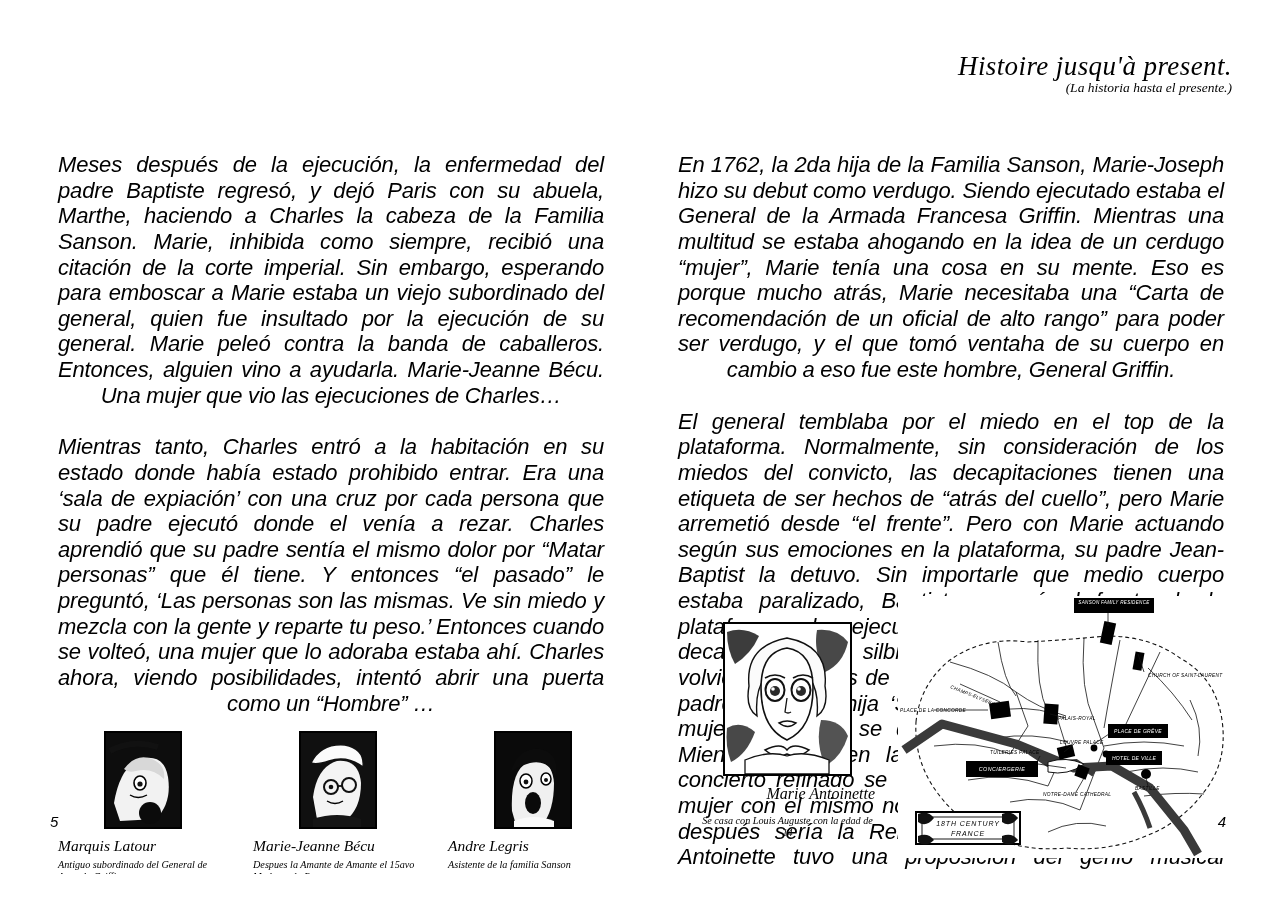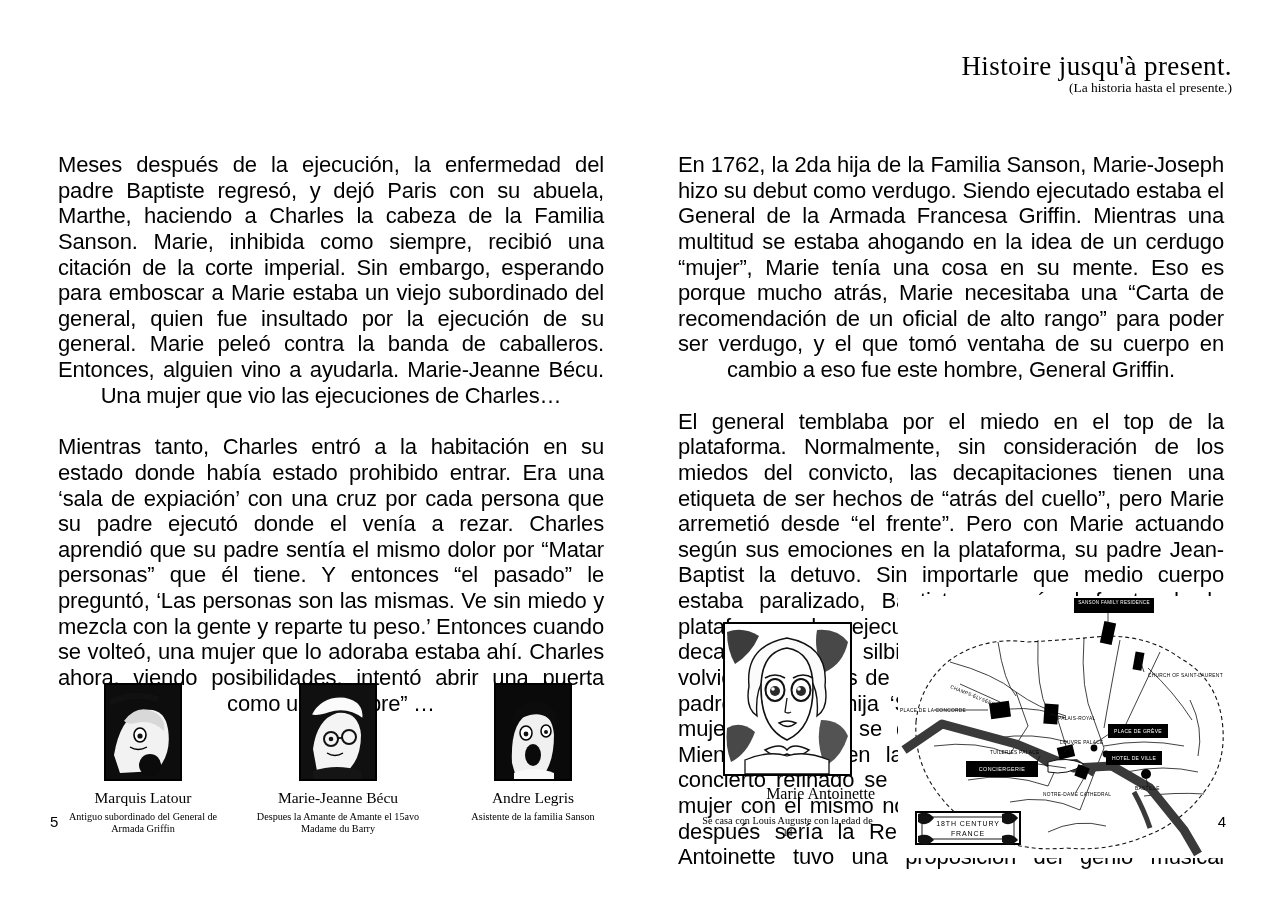--- a/index.html
+++ b/index.html
@@ -11,20 +11,21 @@
   body {
     font-family: "Liberation Sans", sans-serif;
     color: #000000;
   }
   #page {
     position: relative;
     width: 1280px;
     height: 874px;
     background: #ffffff;
     overflow: hidden;
+    font-style: italic;
   }
 
   
   .header {
     position: absolute;
     right: 48px;
     top: 52px;
     width: 420px;
     text-align: right;
   }
@@ -66,22 +67,22 @@
   .chars {
     position: absolute;
     left: 58px;
     top: 683px;
     width: 560px;
     display: flex;
     justify-content: space-between;
     align-items: flex-start;
   }
   .char {
-    text-align: center;
     width: 170px;
+    margin-top: 48px;
   }
   .char-thumb {
     width: 74px;
     height: 94px;
     margin: 0 auto;
     border: 2px solid #000;
     background: #111;
     position: relative;
     overflow: hidden;
   }

